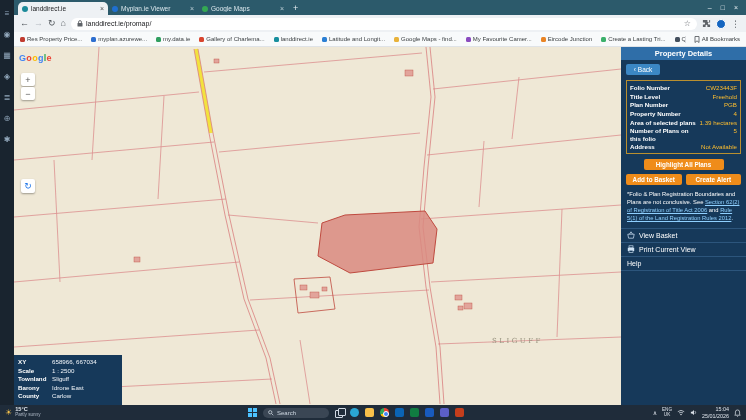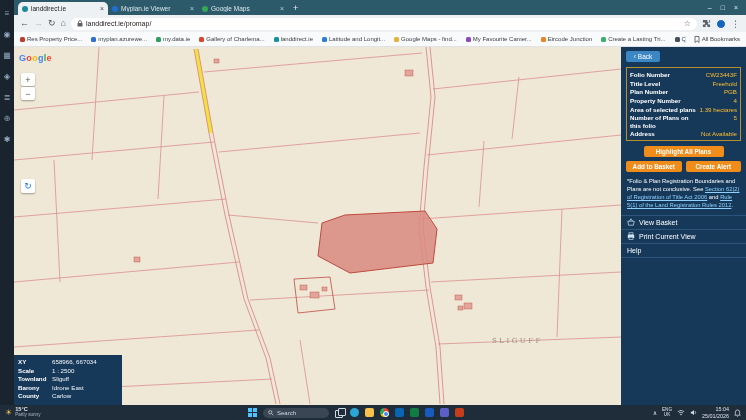--- a/index.html
+++ b/index.html
@@ -311,20 +311,21 @@
               <span class="val">Idrone East</span>
             </div>
           <div class="inforow">
               <span class="lab">County</span>
               <span class="val">Carlow</span>
             </div>
         </div>
       </div>
 
       <aside class="panel">
+        <div class="panel-header">Property Details</div>
         <div class="backbtn">
           <span>‹</span>
           <span>Back</span>
         </div>
         <div class="fields">
           <div class="frow">
               <span class="flab">Folio Number</span>
               <span class="fval">CW23443F</span>
             </div>
           <div class="frow">

